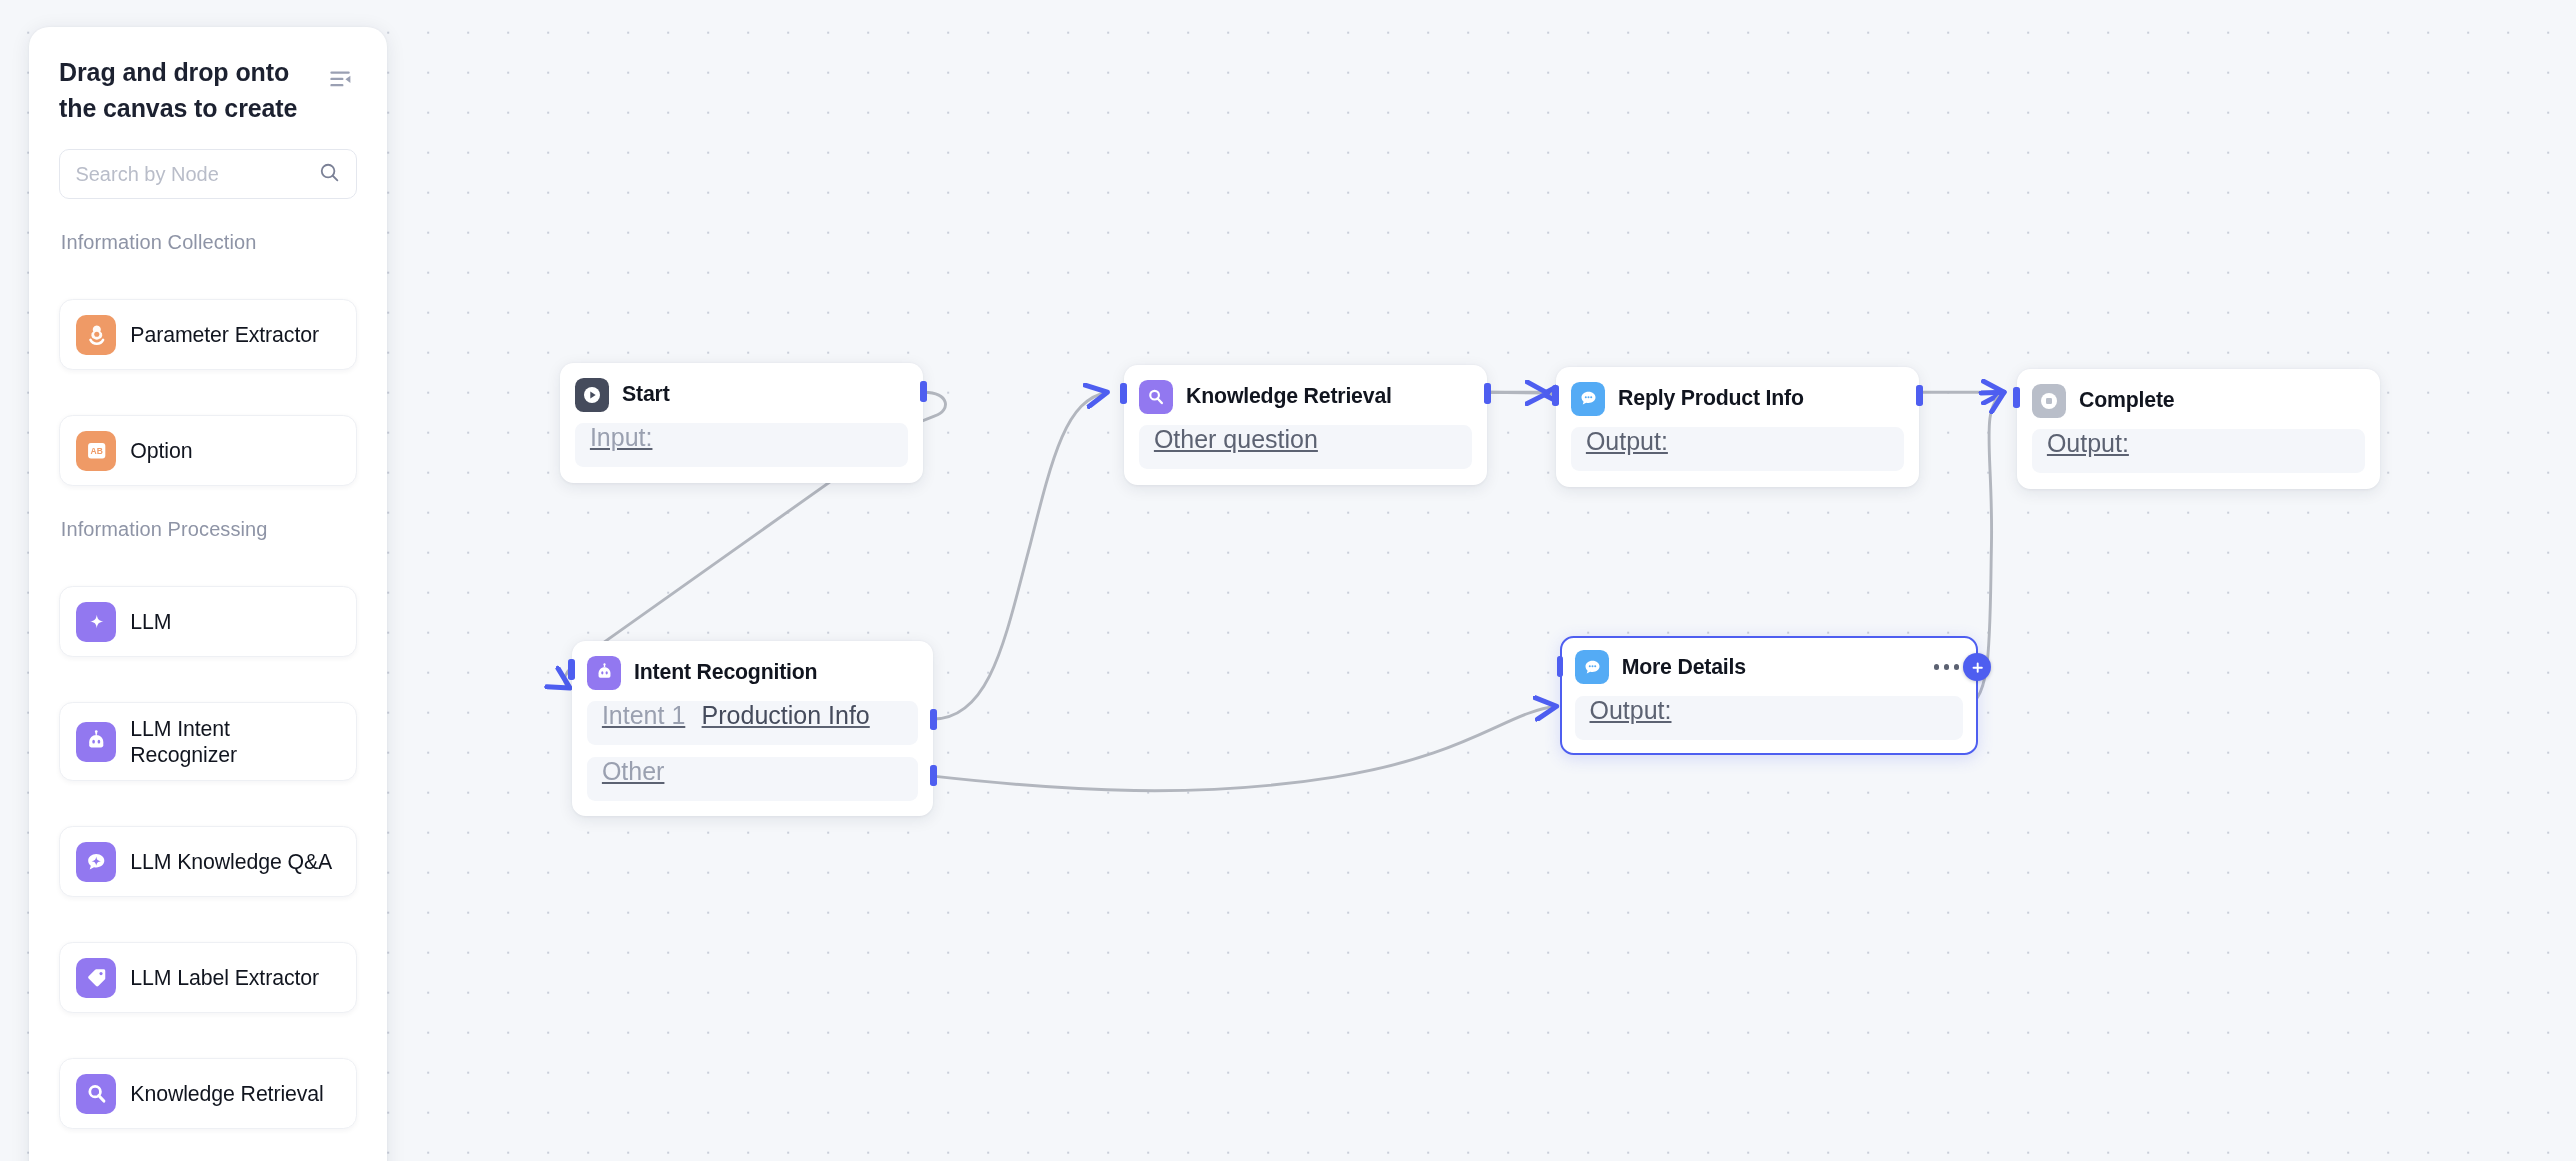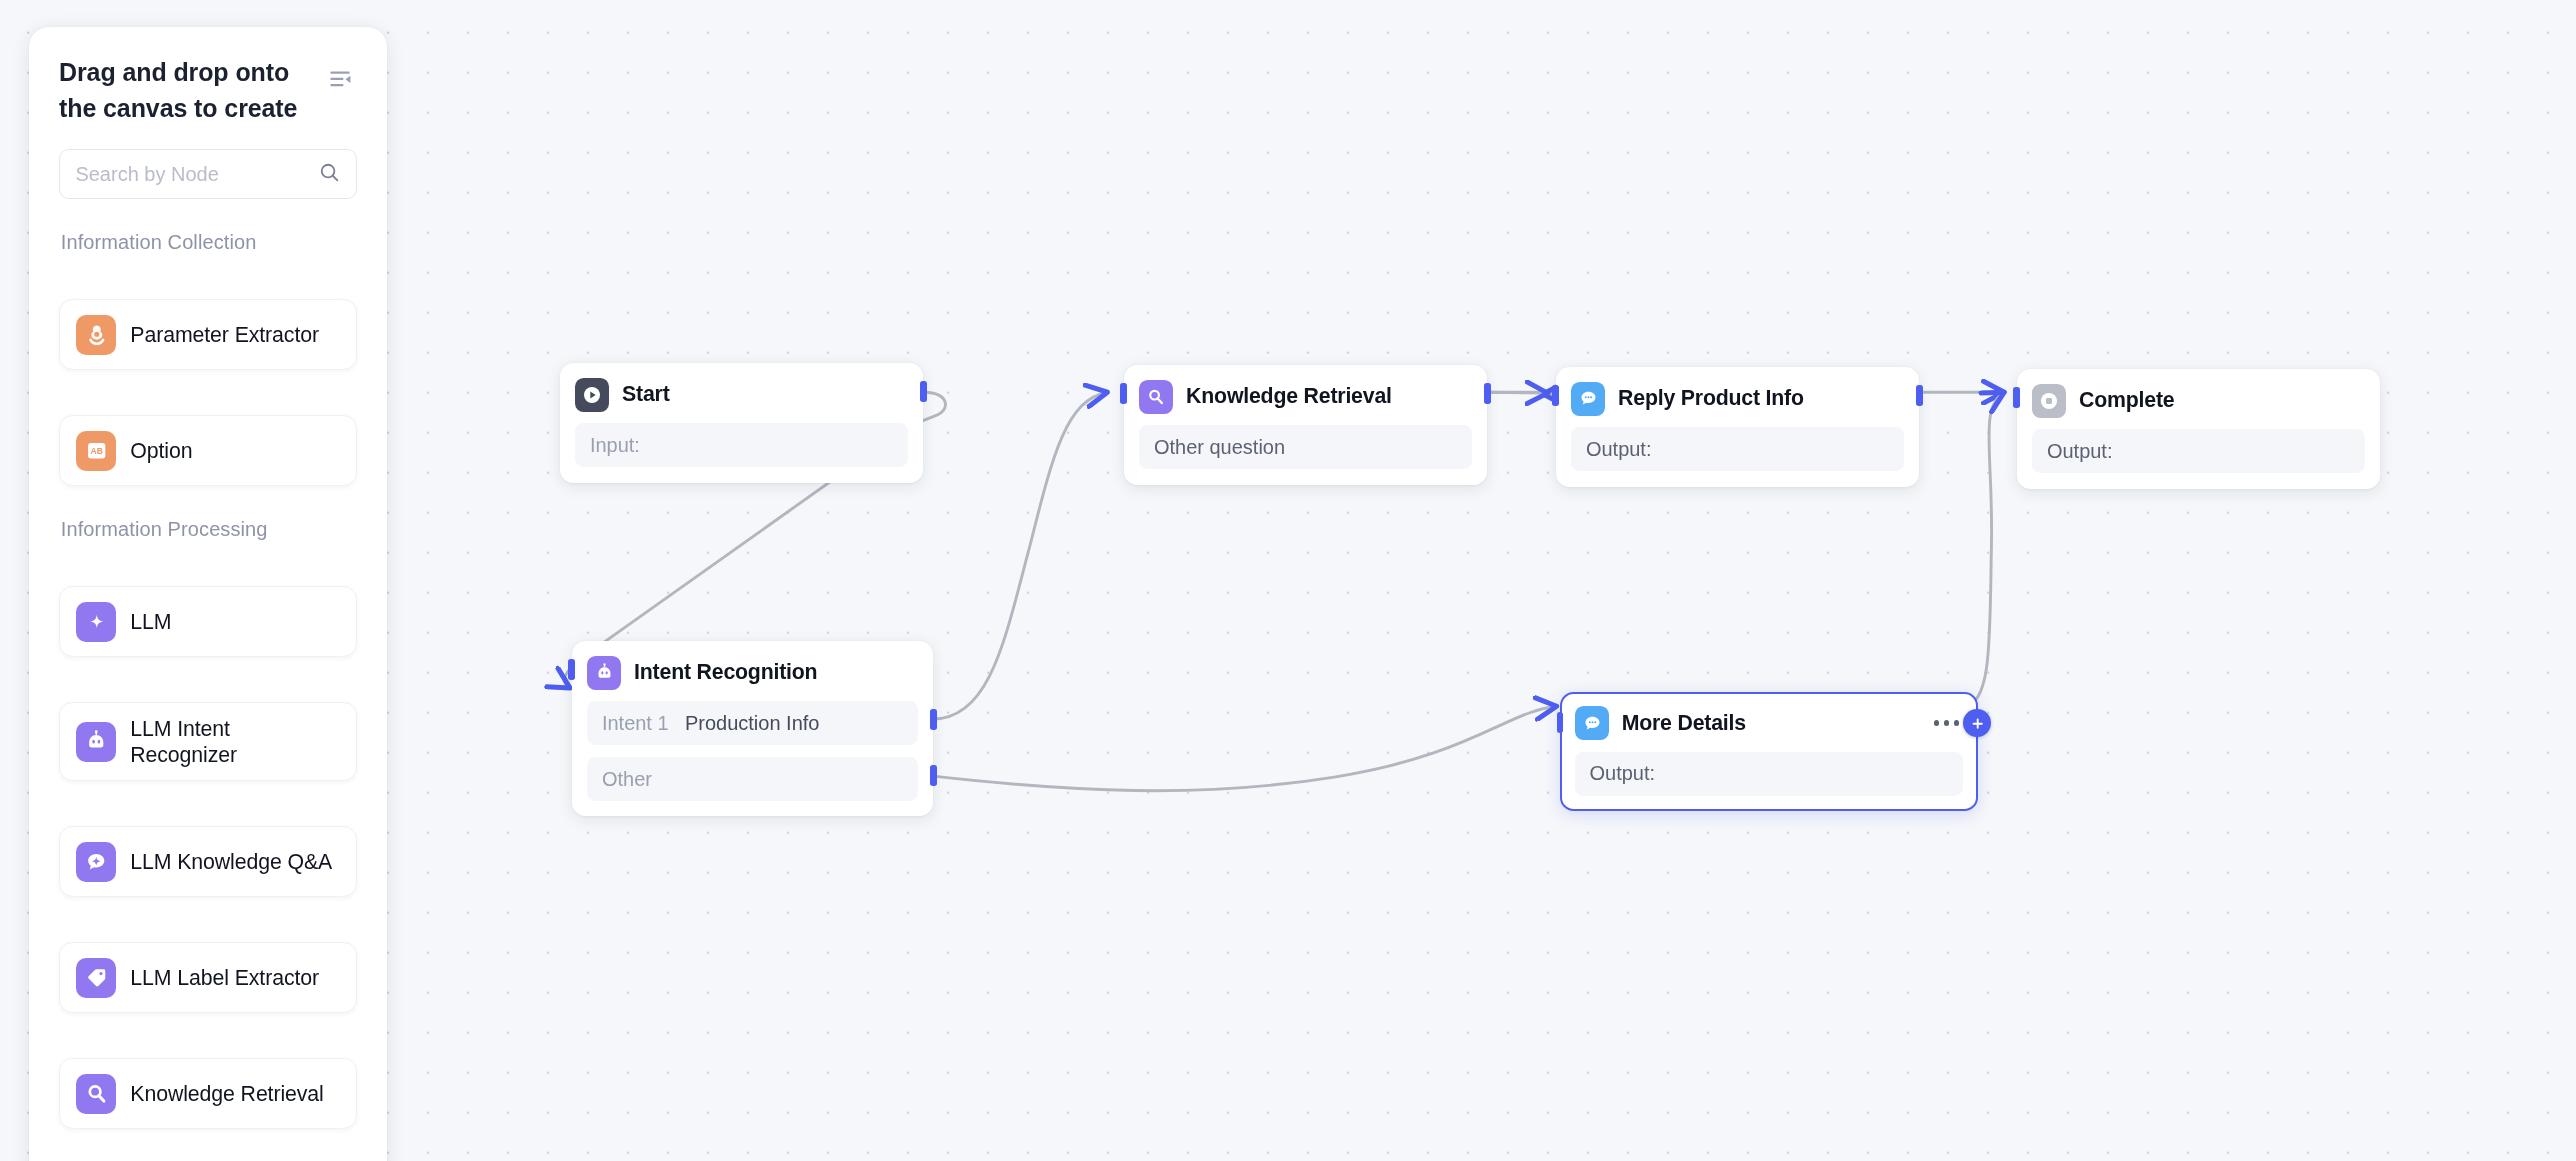--- a/index.html
+++ b/index.html
@@ -117,23 +117,23 @@
   .ico-dark  { background: #454b5c; }
   .ico-purple{ background: #9278f0; }
   .ico-blue  { background: #54abf5; }
   .ico-gray  { background: #b9bec9; }
 
   .field {
     margin-top: 11.8px;
     height: 44px;
     background: #f4f6fa;
     border-radius: 8.2px;
-    display: flex; align-items: center;
+    display: flex; align-items: flex-start;
     padding: 0 14.5px; gap: 16.3px;
-    font-size: 20px; color: #5c6272;
+    font-size: 25px; color: #5c6272; text-decoration: underline;
   }
   .field .muted { color: #9aa0b0; }
   .field .val { color: #454b5c; }
 
   
   .port {
     position: absolute;
     width: 6.4px; height: 21px; border-radius: 2.7px;
     background: #4e5ef0;
   }
@@ -262,21 +262,21 @@
       <span class="val">Production Info</span>
     </div>
     <div class="field">
       <span class="muted">Other</span>
     </div>
     <span class="port" style="left:-3.6px; top:18px;"></span>
     <span class="port" style="right:-3.6px; top:68px;"></span>
     <span class="port" style="right:-3.6px; top:124px;"></span>
   </div>
 
-  <div class="fnode selected" style="left:1560px; top:692px; width:418px;">
+  <div class="fnode selected" style="left:1560px; top:636px; width:418px;">
     <div class="fnode-head">
       <span class="fnode-ico ico-blue">
         <svg width="21" height="21" viewBox="0 0 24 24">
             <path d="M12 4.2c4.6 0 8 2.9 8 6.5 0 3.6-3.4 6.5-8 6.5-.9 0-1.8-.1-2.6-.3l-4 2 1-3.3c-1.5-1.2-2.4-2.9-2.4-4.9 0-3.6 3.4-6.5 8-6.5z" fill="#fff"></path>
             <circle cx="8.9" cy="10.7" r="1.15" fill="#54abf5"></circle>
             <circle cx="12" cy="10.7" r="1.15" fill="#54abf5"></circle>
             <circle cx="15.1" cy="10.7" r="1.15" fill="#54abf5"></circle>
           </svg>
       </span>
       <span class="fnode-title">More Details</span>

